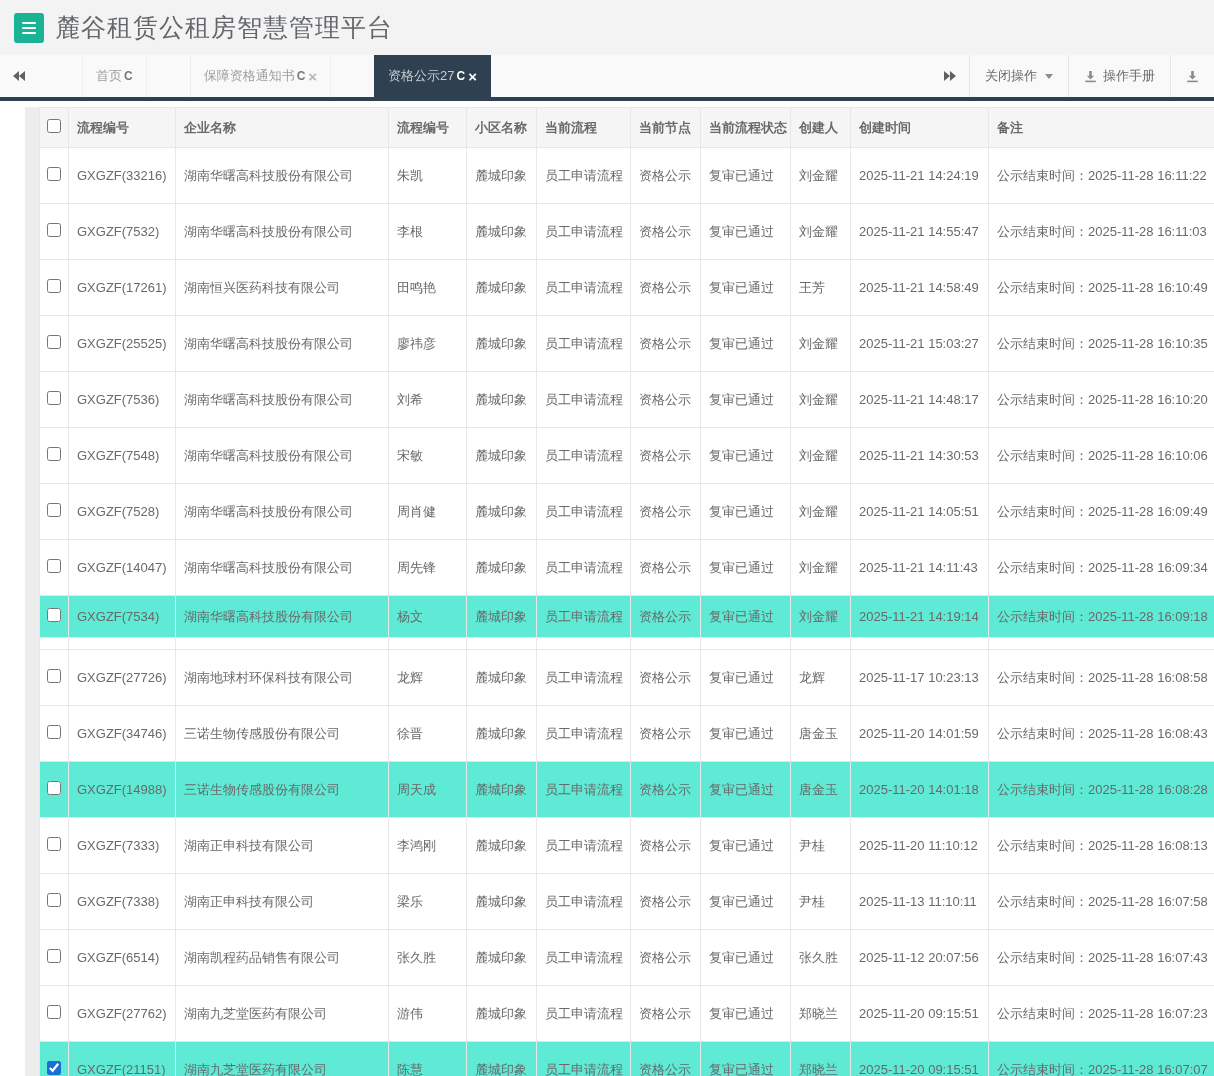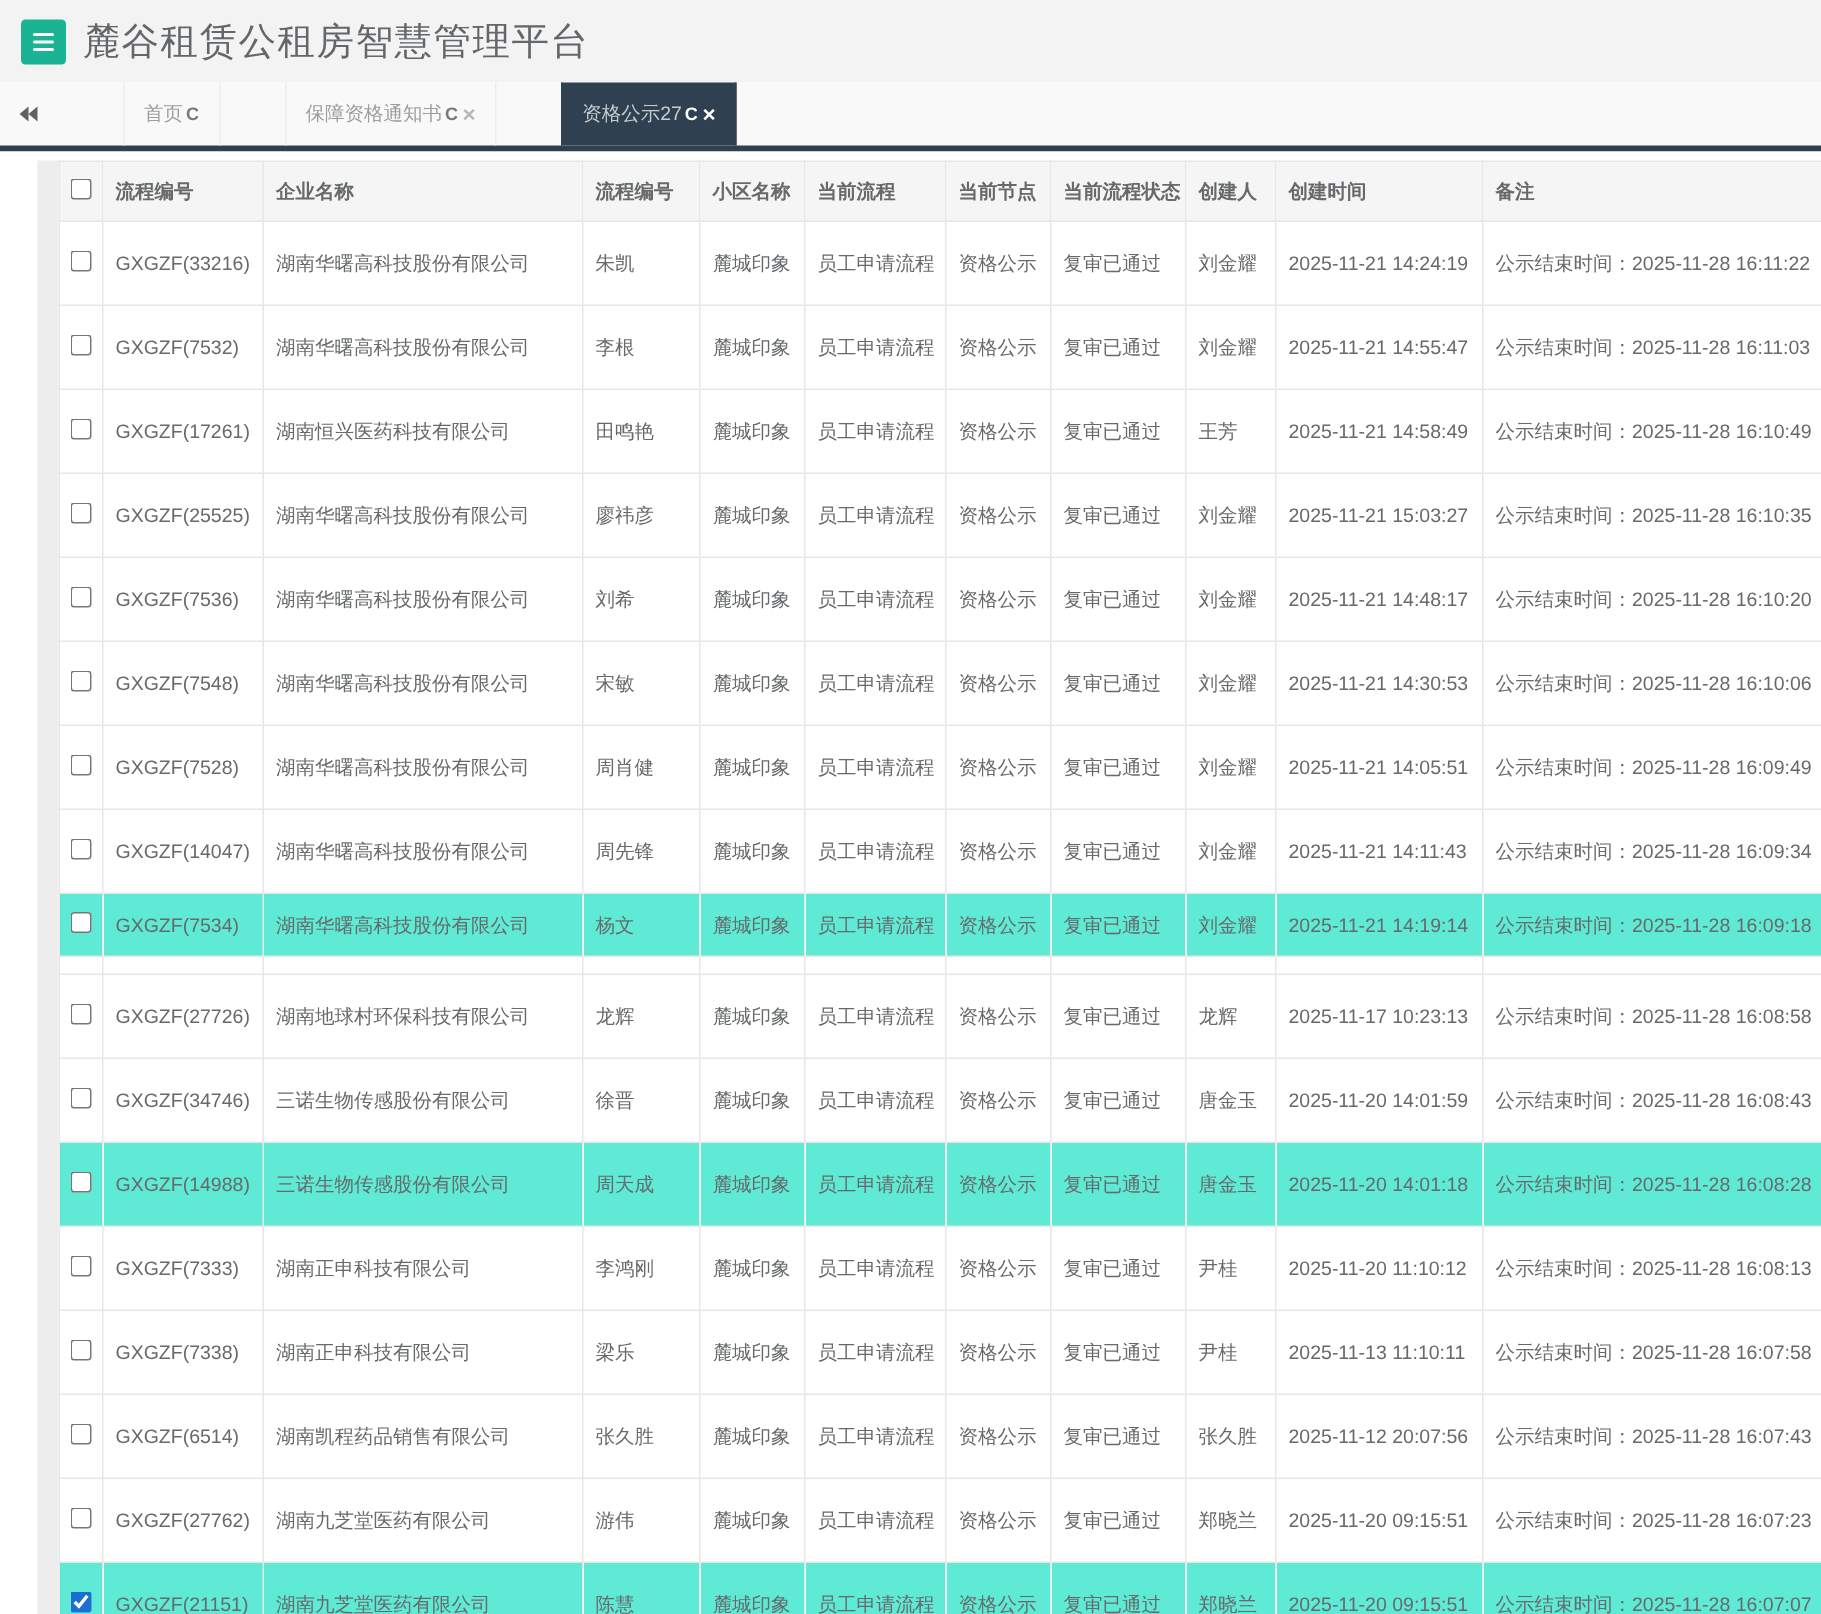--- a/index.html
+++ b/index.html
@@ -70,20 +70,47 @@
     <span>保障资格通知书</span>
     <span class="refresh">C</span>
     <span class="close">×</span>
   </div>
   <div class="tab active">
     <span>资格公示27</span>
     <span class="refresh">C</span>
     <span class="close">×</span>
   </div>
 
+  <div class="tab-actions">
+    <div class="strip-btn">
+      <svg class="icon-svg" width="14" height="12" viewBox="0 0 14 12">
+          <path d="M1 1 L7 6 L1 11 Z M7 1 L13 6 L7 11 Z" fill="#5f6264"></path>
+        </svg>
+    </div>
+    <div class="v-sep"></div>
+    <div class="action-btn">
+      <span>关闭操作</span>
+      <span class="caret"></span>
+    </div>
+    <div class="v-sep"></div>
+    <div class="action-btn">
+      <svg class="icon-svg" width="13" height="13" viewBox="0 0 13 13">
+          <path d="M5.2 1h2.6v4.8h2.4L6.5 9.6 2.8 5.8h2.4z" fill="#8a8d8f"></path>
+          <rect x="1.2" y="10.6" width="10.6" height="1.6" fill="#8a8d8f"></rect>
+        </svg>
+      <span>操作手册</span>
+    </div>
+    <div class="v-sep"></div>
+    <div class="action-btn">
+      <svg class="icon-svg" width="13" height="13" viewBox="0 0 13 13">
+          <path d="M5.2 1h2.6v4.8h2.4L6.5 9.6 2.8 5.8h2.4z" fill="#8a8d8f"></path>
+          <rect x="1.2" y="10.6" width="10.6" height="1.6" fill="#8a8d8f"></rect>
+        </svg>
+    </div>
+  </div>
 </div>
 
 <div class="content">
   <div class="left-strip"></div>
   <div class="table-wrap">
     <table>
       <colgroup>
         <col style="width:29px">
           <col style="width:107px">
           <col style="width:213px">

